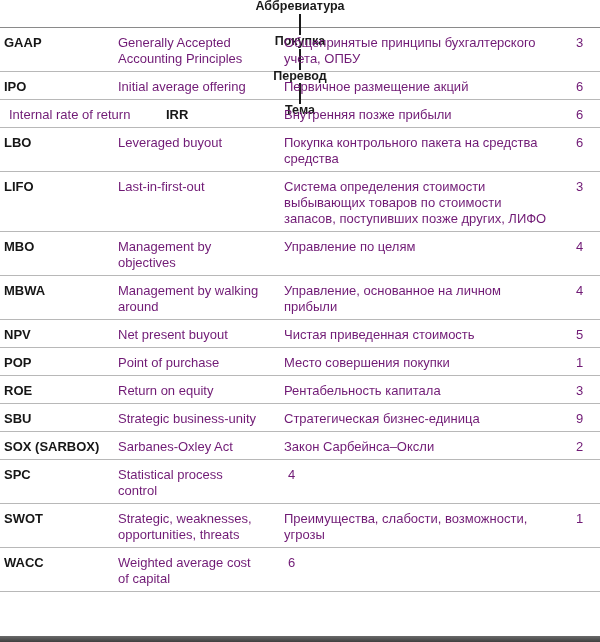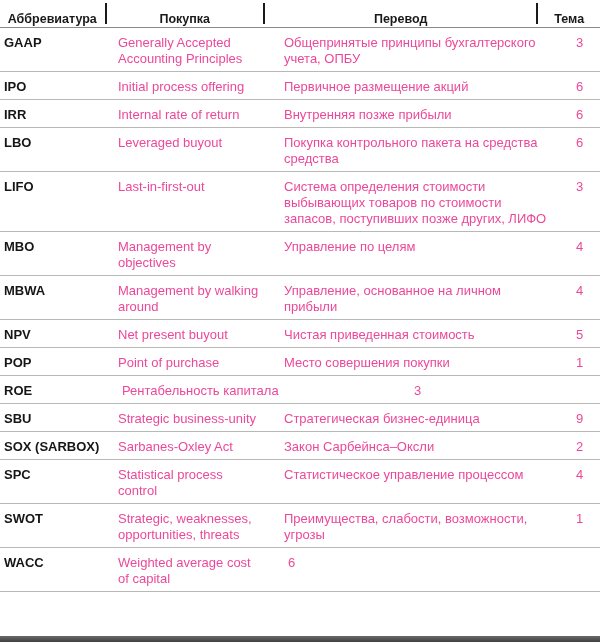--- a/index.html
+++ b/index.html
@@ -14,23 +14,24 @@
   .page {
     position: relative;
     width: 600px;
     height: 642px;
     overflow: hidden;
     background: #ffffff;
   }
   
   .header-row {
     display: flex;
-    align-items: flex-end;
+    align-items: center;
     height: 28px;
     border-bottom: 1px solid #8a8a8a;
+    flex-direction: column;
   }
   .th {
     font-weight: bold;
     font-size: 12.5px;
     text-align: center;
     color: #1a1a1a;
     line-height: 1.1;
   }
   .th-abbr  { width: 107px; }
   .th-term  { width: 160px; }
@@ -46,21 +47,21 @@
   
   .row {
     display: flex;
     align-items: flex-start;
     border-bottom: 1px solid #b8b8b8;
     padding: 7px 0 4px 0;
   }
   .cell {
     font-size: 13px;
     line-height: 16px;
-    color: #ec4899;
+    color: #701a75;
   }
   .cell.abbr {
     width: 109px;
     padding-left: 4px;
     padding-right: 4px;
     font-weight: bold;
     color: #161616;
   }
   .cell.term {
     width: 162px;
@@ -103,27 +104,27 @@
 
   <div id="rows">
       <div class="row">
         <div class="cell abbr">GAAP</div>
         <div class="cell term">Generally Accepted Accounting Principles</div>
         <div class="cell trans">Общепринятые принципы бухгалтерского учета, ОПБУ</div>
         <div class="cell topic">3</div>
       </div>
       <div class="row">
         <div class="cell abbr">IPO</div>
-        <div class="cell term">Initial process offering</div>
+        <div class="cell term">Initial average offering</div>
         <div class="cell trans">Первичное размещение акций</div>
         <div class="cell topic">6</div>
       </div>
       <div class="row">
+        <div class="cell term">Internal rate of return</div>
         <div class="cell abbr">IRR</div>
-        <div class="cell term">Internal rate of return</div>
         <div class="cell trans">Внутренняя позже прибыли</div>
         <div class="cell topic">6</div>
       </div>
       <div class="row">
         <div class="cell abbr">LBO</div>
         <div class="cell term">Leveraged buyout</div>
         <div class="cell trans">Покупка контрольного пакета на средства средства</div>
         <div class="cell topic">6</div>
       </div>
       <div class="row">
@@ -151,39 +152,39 @@
         <div class="cell topic">5</div>
       </div>
       <div class="row">
         <div class="cell abbr">POP</div>
         <div class="cell term">Point of purchase</div>
         <div class="cell trans">Место совершения покупки</div>
         <div class="cell topic">1</div>
       </div>
       <div class="row">
         <div class="cell abbr">ROE</div>
+        <div class="cell term">Return on equity</div>
         <div class="cell trans">Рентабельность капитала</div>
         <div class="cell topic">3</div>
       </div>
       <div class="row">
         <div class="cell abbr">SBU</div>
         <div class="cell term">Strategic business-unity</div>
         <div class="cell trans">Стратегическая бизнес-единица</div>
         <div class="cell topic">9</div>
       </div>
       <div class="row">
         <div class="cell abbr">SOX (SARBOX)</div>
         <div class="cell term">Sarbanes-Oxley Act</div>
         <div class="cell trans">Закон Сарбейнса–Оксли</div>
         <div class="cell topic">2</div>
       </div>
       <div class="row">
         <div class="cell abbr">SPC</div>
         <div class="cell term">Statistical process control</div>
-        <div class="cell trans">Статистическое управление процессом</div>
         <div class="cell topic">4</div>
       </div>
       <div class="row">
         <div class="cell abbr">SWOT</div>
         <div class="cell term">Strategic, weaknesses, opportunities, threats</div>
         <div class="cell trans">Преимущества, слабости, возможности, угрозы</div>
         <div class="cell topic">1</div>
       </div>
       <div class="row">
         <div class="cell abbr">WACC</div>

